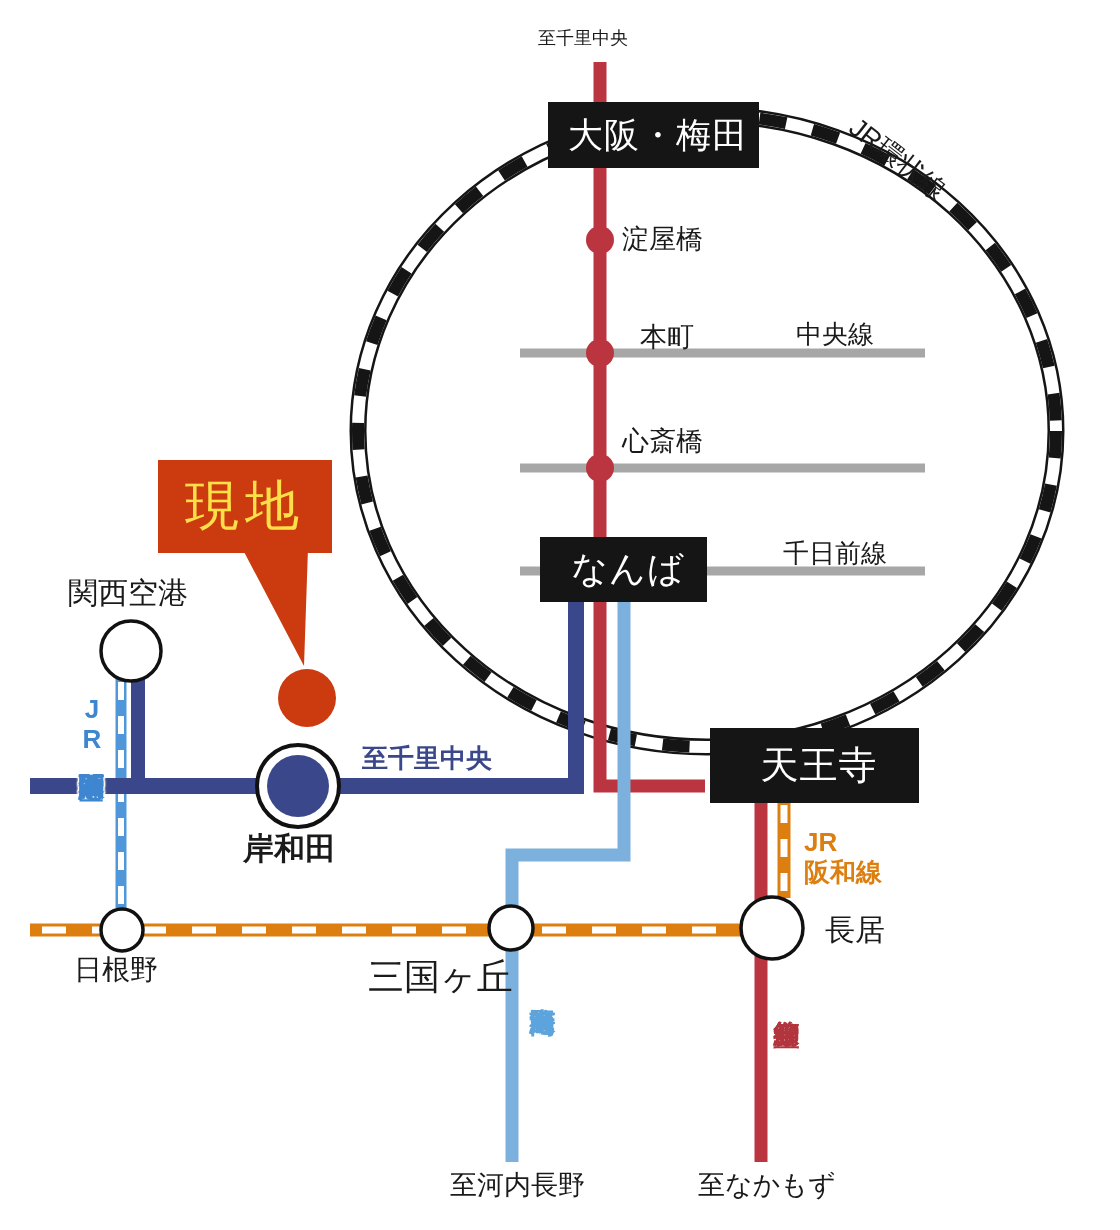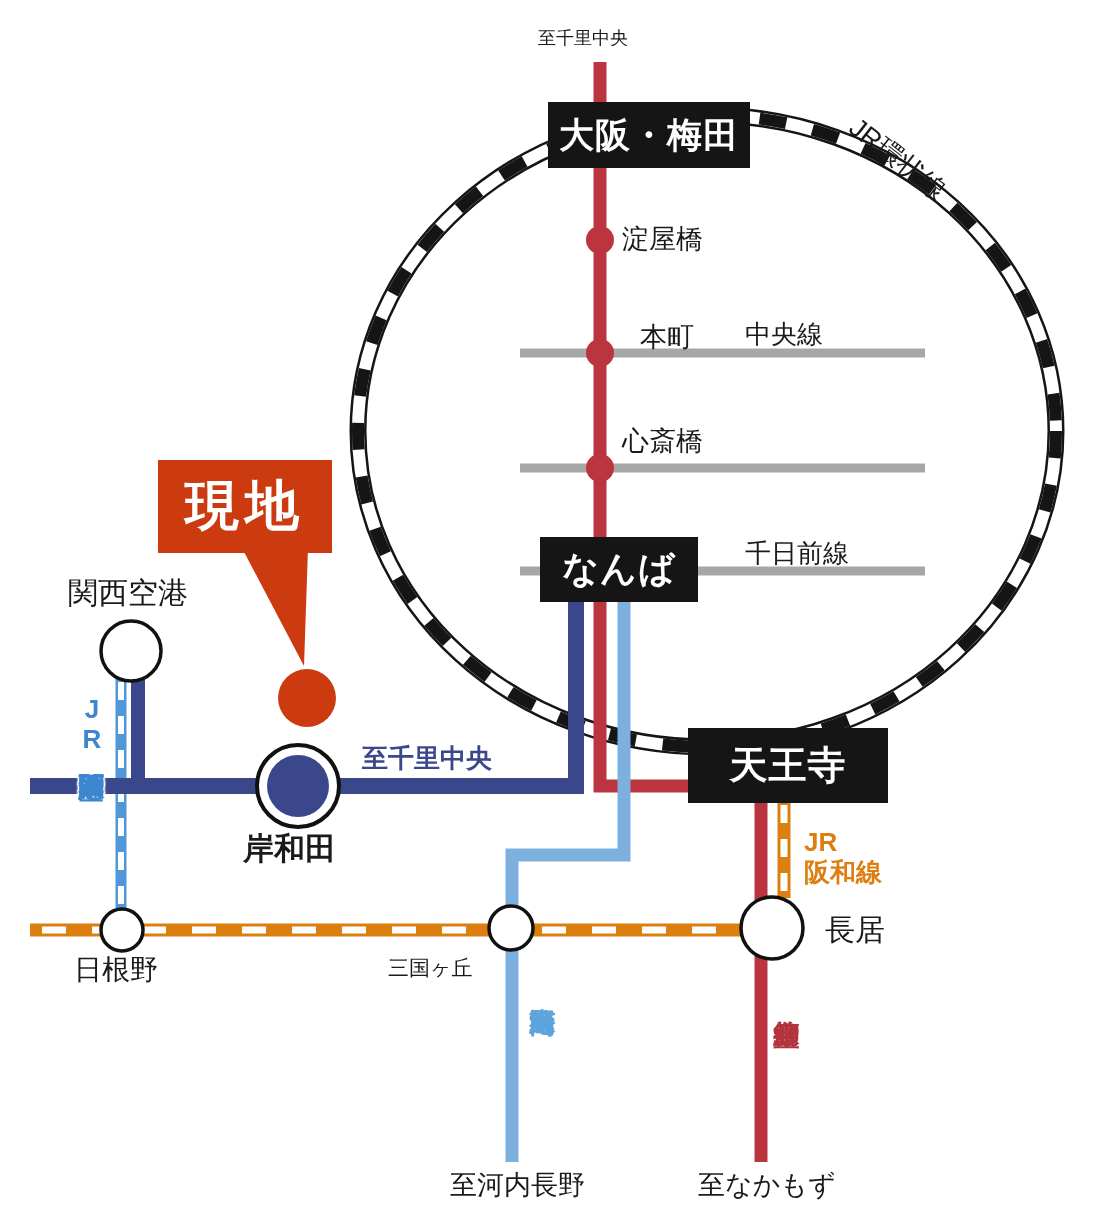--- a/index.html
+++ b/index.html
@@ -1,26 +1,26 @@
 <!DOCTYPE html>
 <html style="--midosuji-red: #bb3540; --nankai-navy: #3a478b; --koya-lightblue: #7cb1de; --airport-lightblue: #4f97d8; --hanwa-orange: #dd7f10; --subway-gray: #a7a7a7; --loop-black: #151515; --box-black: #151515; --site-red: #cc3a10; --text-black: #1a1a1a; --airport-text-blue: #3e86d0; --koya-text-blue: #5da4dd; --midosuji-text-red: #b2353e;"><head>
 <meta charset="utf-8">
 <style>
   html,body{margin:0;padding:0;background:#fff;}
   #map{position:relative;width:1120px;height:1230px;background:#fff;overflow:hidden;
        font-family:"Liberation Sans",sans-serif;}
   #rails{position:absolute;left:0;top:0;}
   .lbl{position:absolute;color:#1a1a1a;white-space:nowrap;font-weight:500;line-height:1.15;}
-  .lbl.right{text-align:left;}
+  .lbl.right{text-align:center;}
   .vtext{writing-mode:vertical-rl;text-orientation:upright;}
   .halo{text-shadow:0 0 3px #fff,0 0 3px #fff,0 0 3px #fff,0 0 3px #fff,1px 1px 0 #fff,-1px -1px 0 #fff;}
   .station-box{position:absolute;background:var(--box-black);color:#fff;display:flex;
-       align-items:center;justify-content:center;font-weight:bold;letter-spacing:1px;}
-  .callout{position:absolute;background:var(--site-red);color:#ffffff;display:flex;
-       align-items:center;justify-content:center;font-weight:bold;letter-spacing:6px;}
+       align-items:center;justify-content:center;font-weight:normal;letter-spacing:1px;padding-left:9px;}
+  .callout{position:absolute;background:var(--site-red);color:#fde047;display:flex;
+       align-items:center;justify-content:center;font-weight:normal;letter-spacing:6px;}
 </style>
 </head>
 <body>
 
 <div id="map">
 
   <svg id="rails" width="1120" height="1230" viewBox="0 0 1120 1230">
 
     <g>
       <ellipse cx="707" cy="431" rx="349" ry="316" fill="none" style="stroke:var(--loop-black)" stroke-width="17"></ellipse>
@@ -65,21 +65,21 @@
       <circle cx="298" cy="786" r="41" fill="#fff" stroke="#111" stroke-width="4"></circle>
       <circle cx="298" cy="786" r="31" style="fill:var(--nankai-navy)"></circle>
     </g>
 
     <polygon points="242,548 308,548 304,666" style="fill:var(--site-red)"></polygon>
     <circle cx="307" cy="698" r="29" style="fill:var(--site-red)"></circle>
   </svg>
 
   <div class="station-box" style="left:548px;top:102px;width:202px;height:66px;font-size:35px;">大阪・梅田</div>
   <div class="station-box" style="left:540px;top:537px;width:158px;height:65px;font-size:36px;text-align:center;">なんば</div>
-  <div class="station-box" style="left:688px;top:728px;width:200px;height:75px;font-size:38px;">天王寺</div>
+  <div class="station-box" style="left:710px;top:728px;width:200px;height:75px;font-size:38px;">天王寺</div>
 
   <div class="callout" style="left:158px;top:460px;width:174px;height:93px;font-size:54px;">現地</div>
 
   <div class="lbl" style="left:538px;top:28px;font-size:18px;">至千里中央</div>
   <div class="lbl" style="left:450px;top:1170px;font-size:27px;">至河内長野</div>
   <div class="lbl" style="left:698px;top:1170px;font-size:27px;">至なかもず</div>
 
   <div class="lbl" style="left:862px;top:112px;font-size:27px;transform:rotate(38deg);transform-origin:left top;">JR環状線</div>
   <div class="lbl right" style="left:745px;top:320px;width:180px;font-size:26px;">中央線</div>
   <div class="lbl right" style="left:745px;top:539px;width:180px;font-size:26px;">千日前線</div>
@@ -91,15 +91,15 @@
     <span style="display:block;">JR</span>
     <span style="display:block;">阪和線</span>
   </div>
 
   <div class="lbl" style="left:622px;top:224px;font-size:27px;">淀屋橋</div>
   <div class="lbl" style="left:622px;top:322px;font-size:27px;margin-left:18px;">本町</div>
   <div class="lbl" style="left:622px;top:428px;font-size:27px;font-family:Liberation Mono, monospace;">心斎橋</div>
   <div class="lbl" style="left:68px;top:576px;font-size:30px;">関西空港</div>
   <div class="lbl" style="left:243px;top:831px;font-size:31px;font-weight:bold;">岸和田</div>
   <div class="lbl" style="left:74px;top:954px;font-size:28px;">日根野</div>
-  <div class="lbl" style="left:388px;top:956px;font-size:21px;">三国ヶ丘</div>
+  <div class="lbl" style="left:368px;top:956px;font-size:36px;">三国ヶ丘</div>
   <div class="lbl" style="left:814px;top:913px;font-size:30px;margin-left:11px;">長居</div>
 </div>
 
 </body></html>

